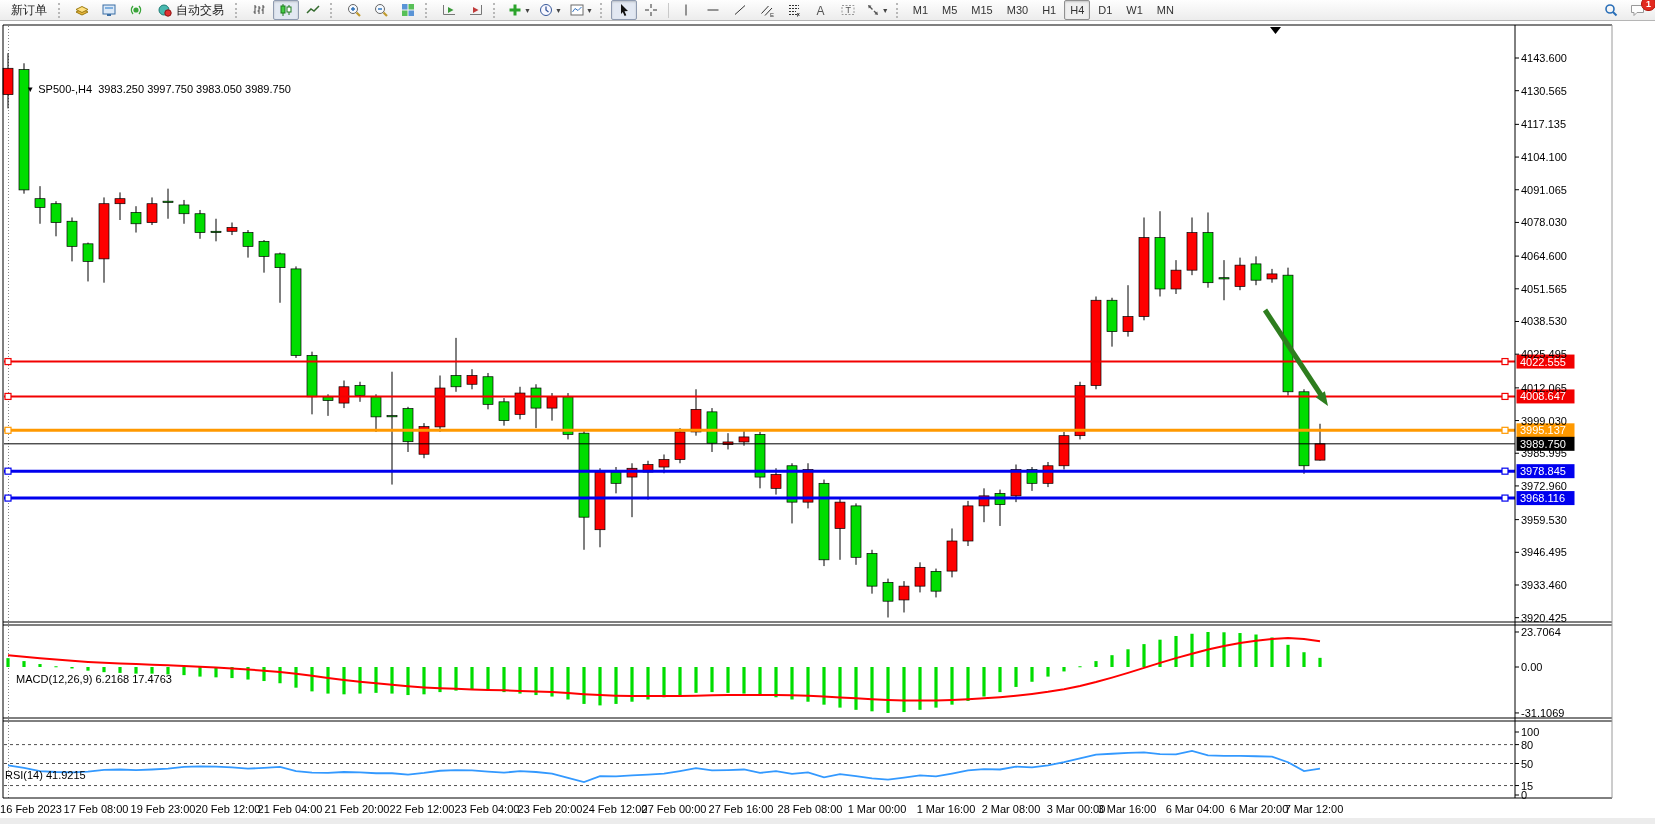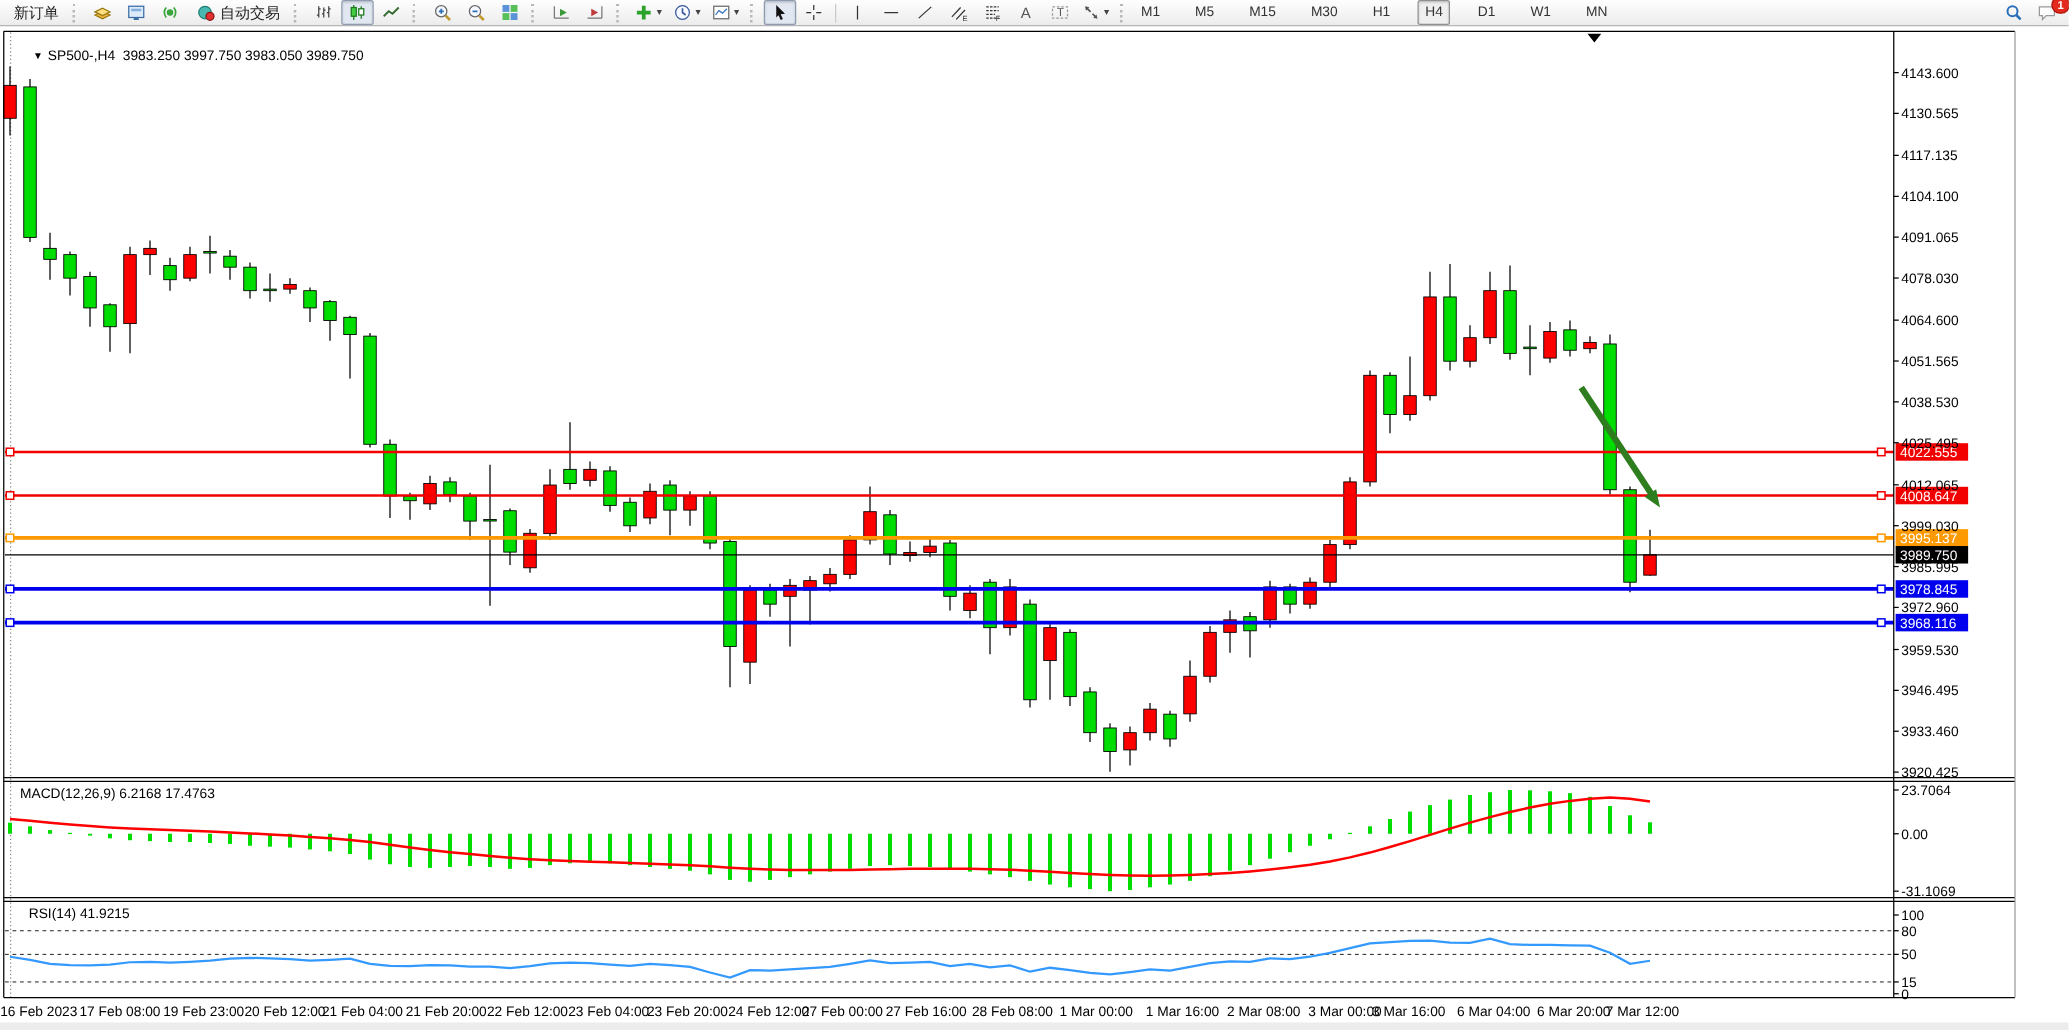--- a/index.html
+++ b/index.html
@@ -19,25 +19,25 @@
   .sep{width:1px;height:15px;background:#c9c9c9;margin:0 3px;}
   .caret{font-size:7px;color:#444;margin-left:1px;}
   .tf{font-size:11px;color:#333;padding:0 5px;height:18px;display:inline-flex;align-items:center;border:1px solid transparent;border-radius:2px;}
   .tf.pressed{border:1px solid #909090;background:#efefef;box-shadow:inset 0 1px 2px rgba(0,0,0,.18);}
   .spacer{flex:1;}
   .chat-wrap{position:relative;}
   .badge{position:absolute;top:-4px;right:-6px;background:#e22a1f;color:#fff;font-size:9px;font-weight:bold;
          border-radius:8px;padding:1px 4px;line-height:10px;border:1px solid #b01208;}
   
   .chart-wrap{position:absolute;top:22px;left:0;width:1655px;height:802px;background:#fff;}
-  .overlay-label{position:absolute;font-size:11px;color:#000;white-space:pre;}
+  .overlay-label{position:absolute;font-size:11px;color:#000;white-space:pre;margin-top:44px;}
   #pane-title{top:5px;left:8px;}
   #pane-title .tri{font-size:8px;vertical-align:1px;margin-right:4px;}
   #macd-label{top:607px;left:16px;}
-  #rsi-label{top:703px;left:23px;}
+  #rsi-label{top:703px;left:5px;}
 </style>
 </head>
 <body>
 
 <div class="app">
 
   <div class="toolbar">
     <button class="tb txt">
         <span>新订单</span>
       </button>
@@ -207,21 +207,21 @@
     <span class="tb">
         <svg width="16" height="16">
           <path d="M4.5 4.5l3 3M11.5 11.5l-2.5-2.5" stroke="#555" stroke-width="1.4"></path>
           <polygon points="3,3 6.5,3.8 3.8,6.5" fill="#555"></polygon>
           <polygon points="13,13 9.5,12.2 12.2,9.5" fill="#555"></polygon>
         </svg>
         <span class="caret">▼</span>
       </span>
 
     <div class="grip"></div>
-    <span id="tf-group" style="display:inline-flex;gap:16px;">
+    <span id="tf-group" style="display:inline-flex;gap:2px;">
         <span class="tf">M1</span>
         <span class="tf">M5</span>
         <span class="tf">M15</span>
         <span class="tf">M30</span>
         <span class="tf">H1</span>
         <span class="tf pressed">H4</span>
         <span class="tf">D1</span>
         <span class="tf">W1</span>
         <span class="tf">MN</span>
       </span>

